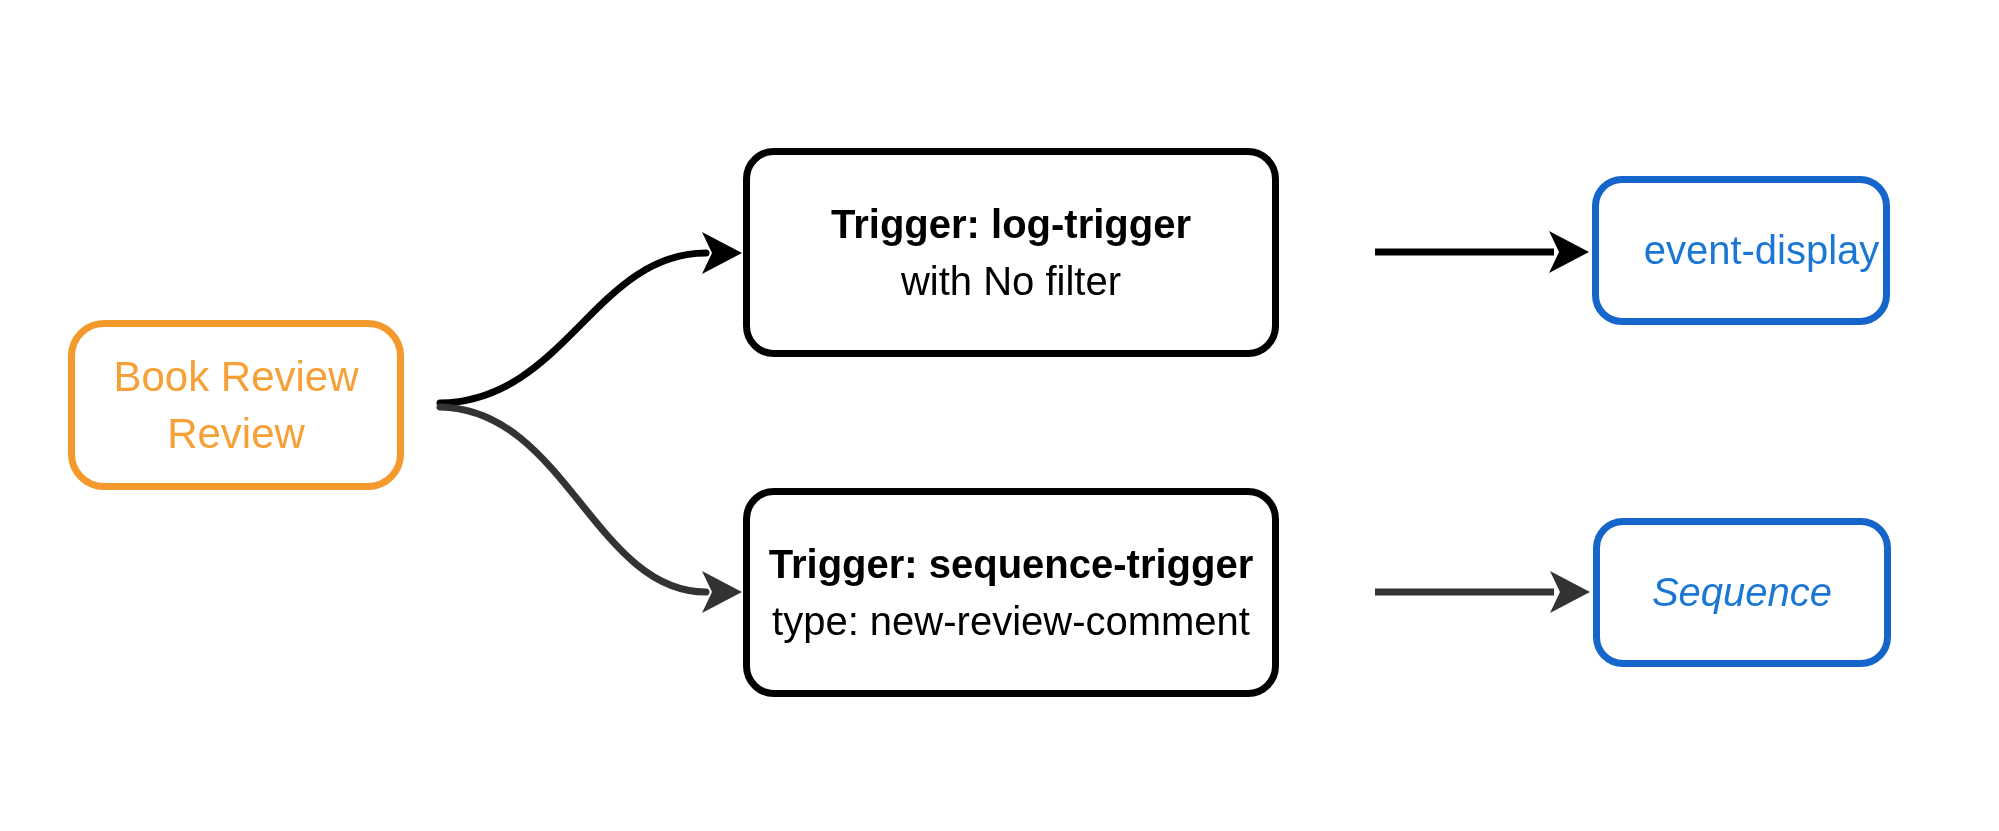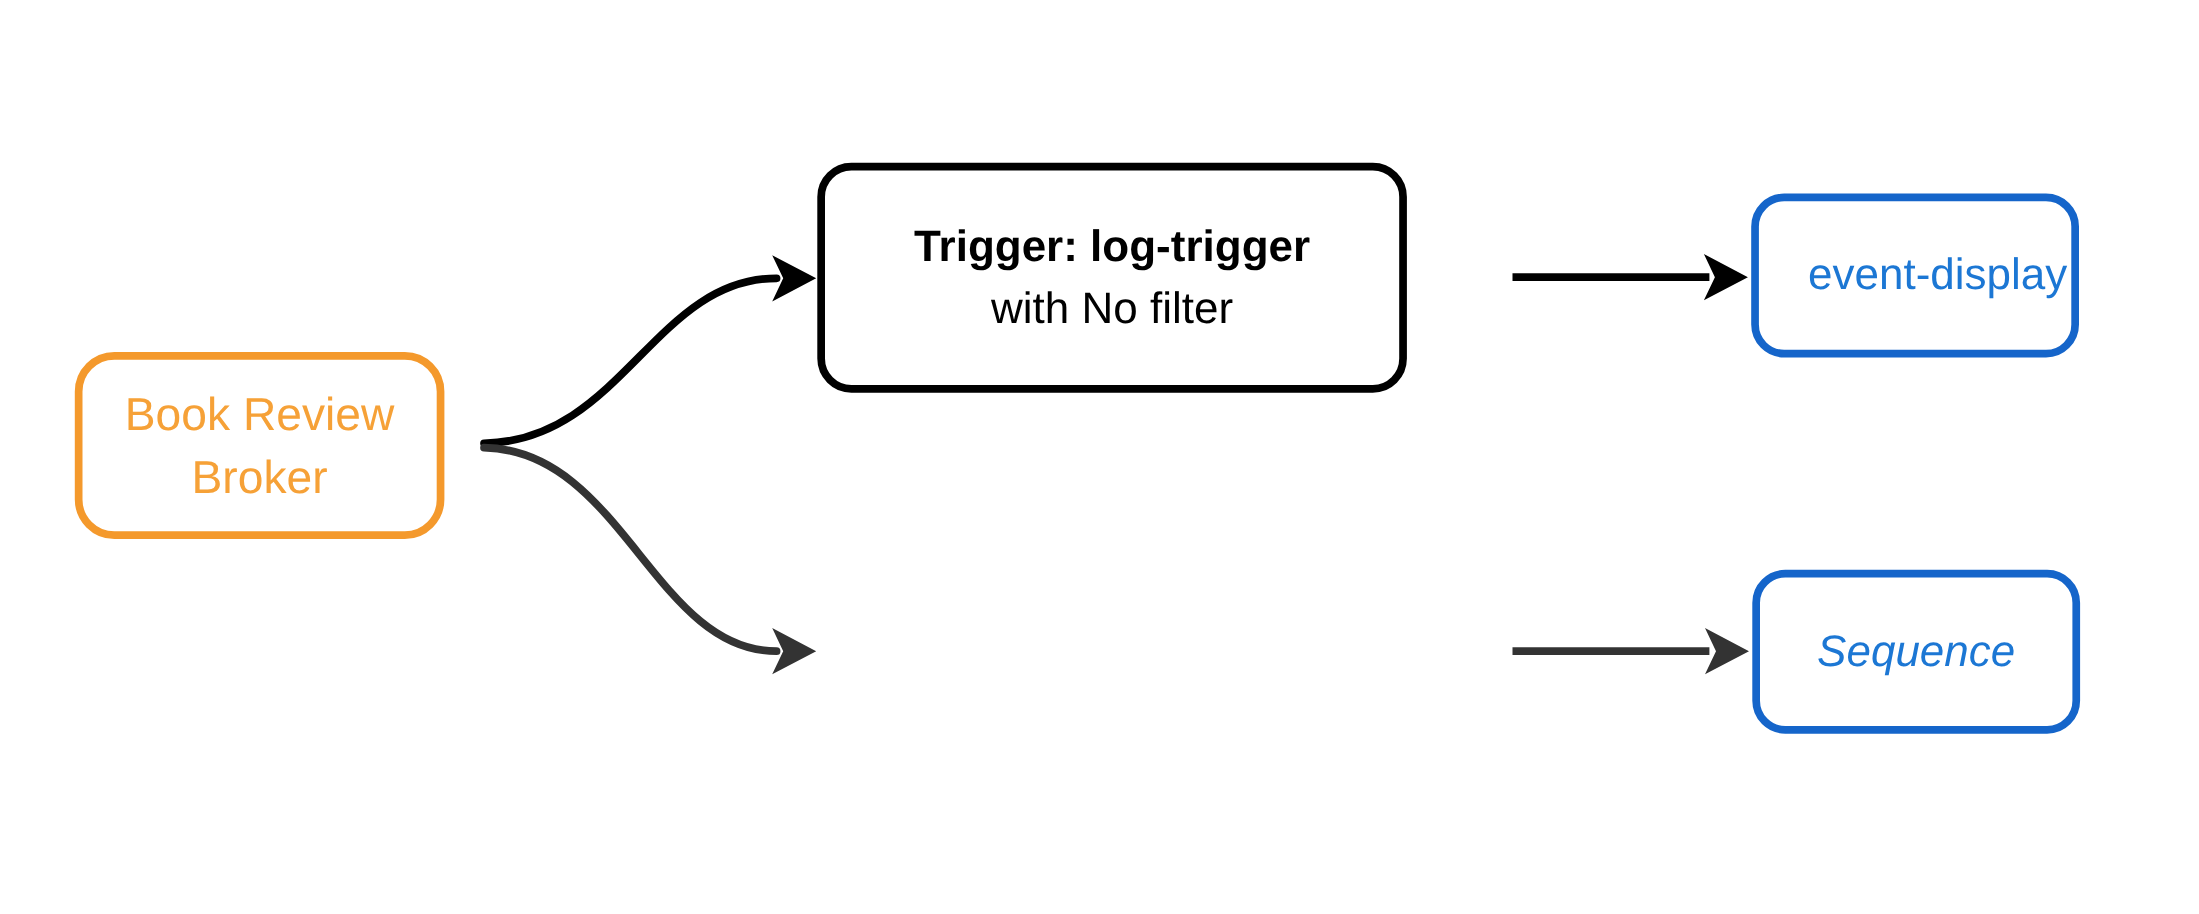--- a/index.html
+++ b/index.html
@@ -83,28 +83,32 @@
 
     <path d="M 1375 252 L 1554 252" fill="none" stroke-width="7" stroke-linecap="butt" stroke="#000000"></path>
     <polygon points="1589,252 1549,231 1559,252 1549,273" fill="#000000"></polygon>
 
     <path d="M 1375 592 L 1554 592" fill="none" stroke-width="7" stroke-linecap="butt" stroke="#333333"></path>
     <polygon points="1590,592 1550,571 1560,592 1550,613" fill="#333333"></polygon>
   </svg>
 
   <div class="node node-broker">
     <div class="label-line">Book Review</div>
-    <div class="label-line">Broker</div>
+    <div class="label-line">Review</div>
   </div>
 
   <div class="node node-trigger top">
     <div class="title label-line">Trigger: log-trigger</div>
     <div class="subtitle label-line">with No filter</div>
   </div>
 
+  <div class="node node-trigger bottom">
+    <div class="title label-line">Trigger: sequence-trigger</div>
+    <div class="subtitle label-line">type: new-review-comment</div>
+  </div>
 
   <div class="node node-sink top">
     <div class="label-line">event-display</div>
   </div>
 
   <div class="node node-sink bottom">
     <div class="label-line">Sequence</div>
   </div>
 
 </div>

